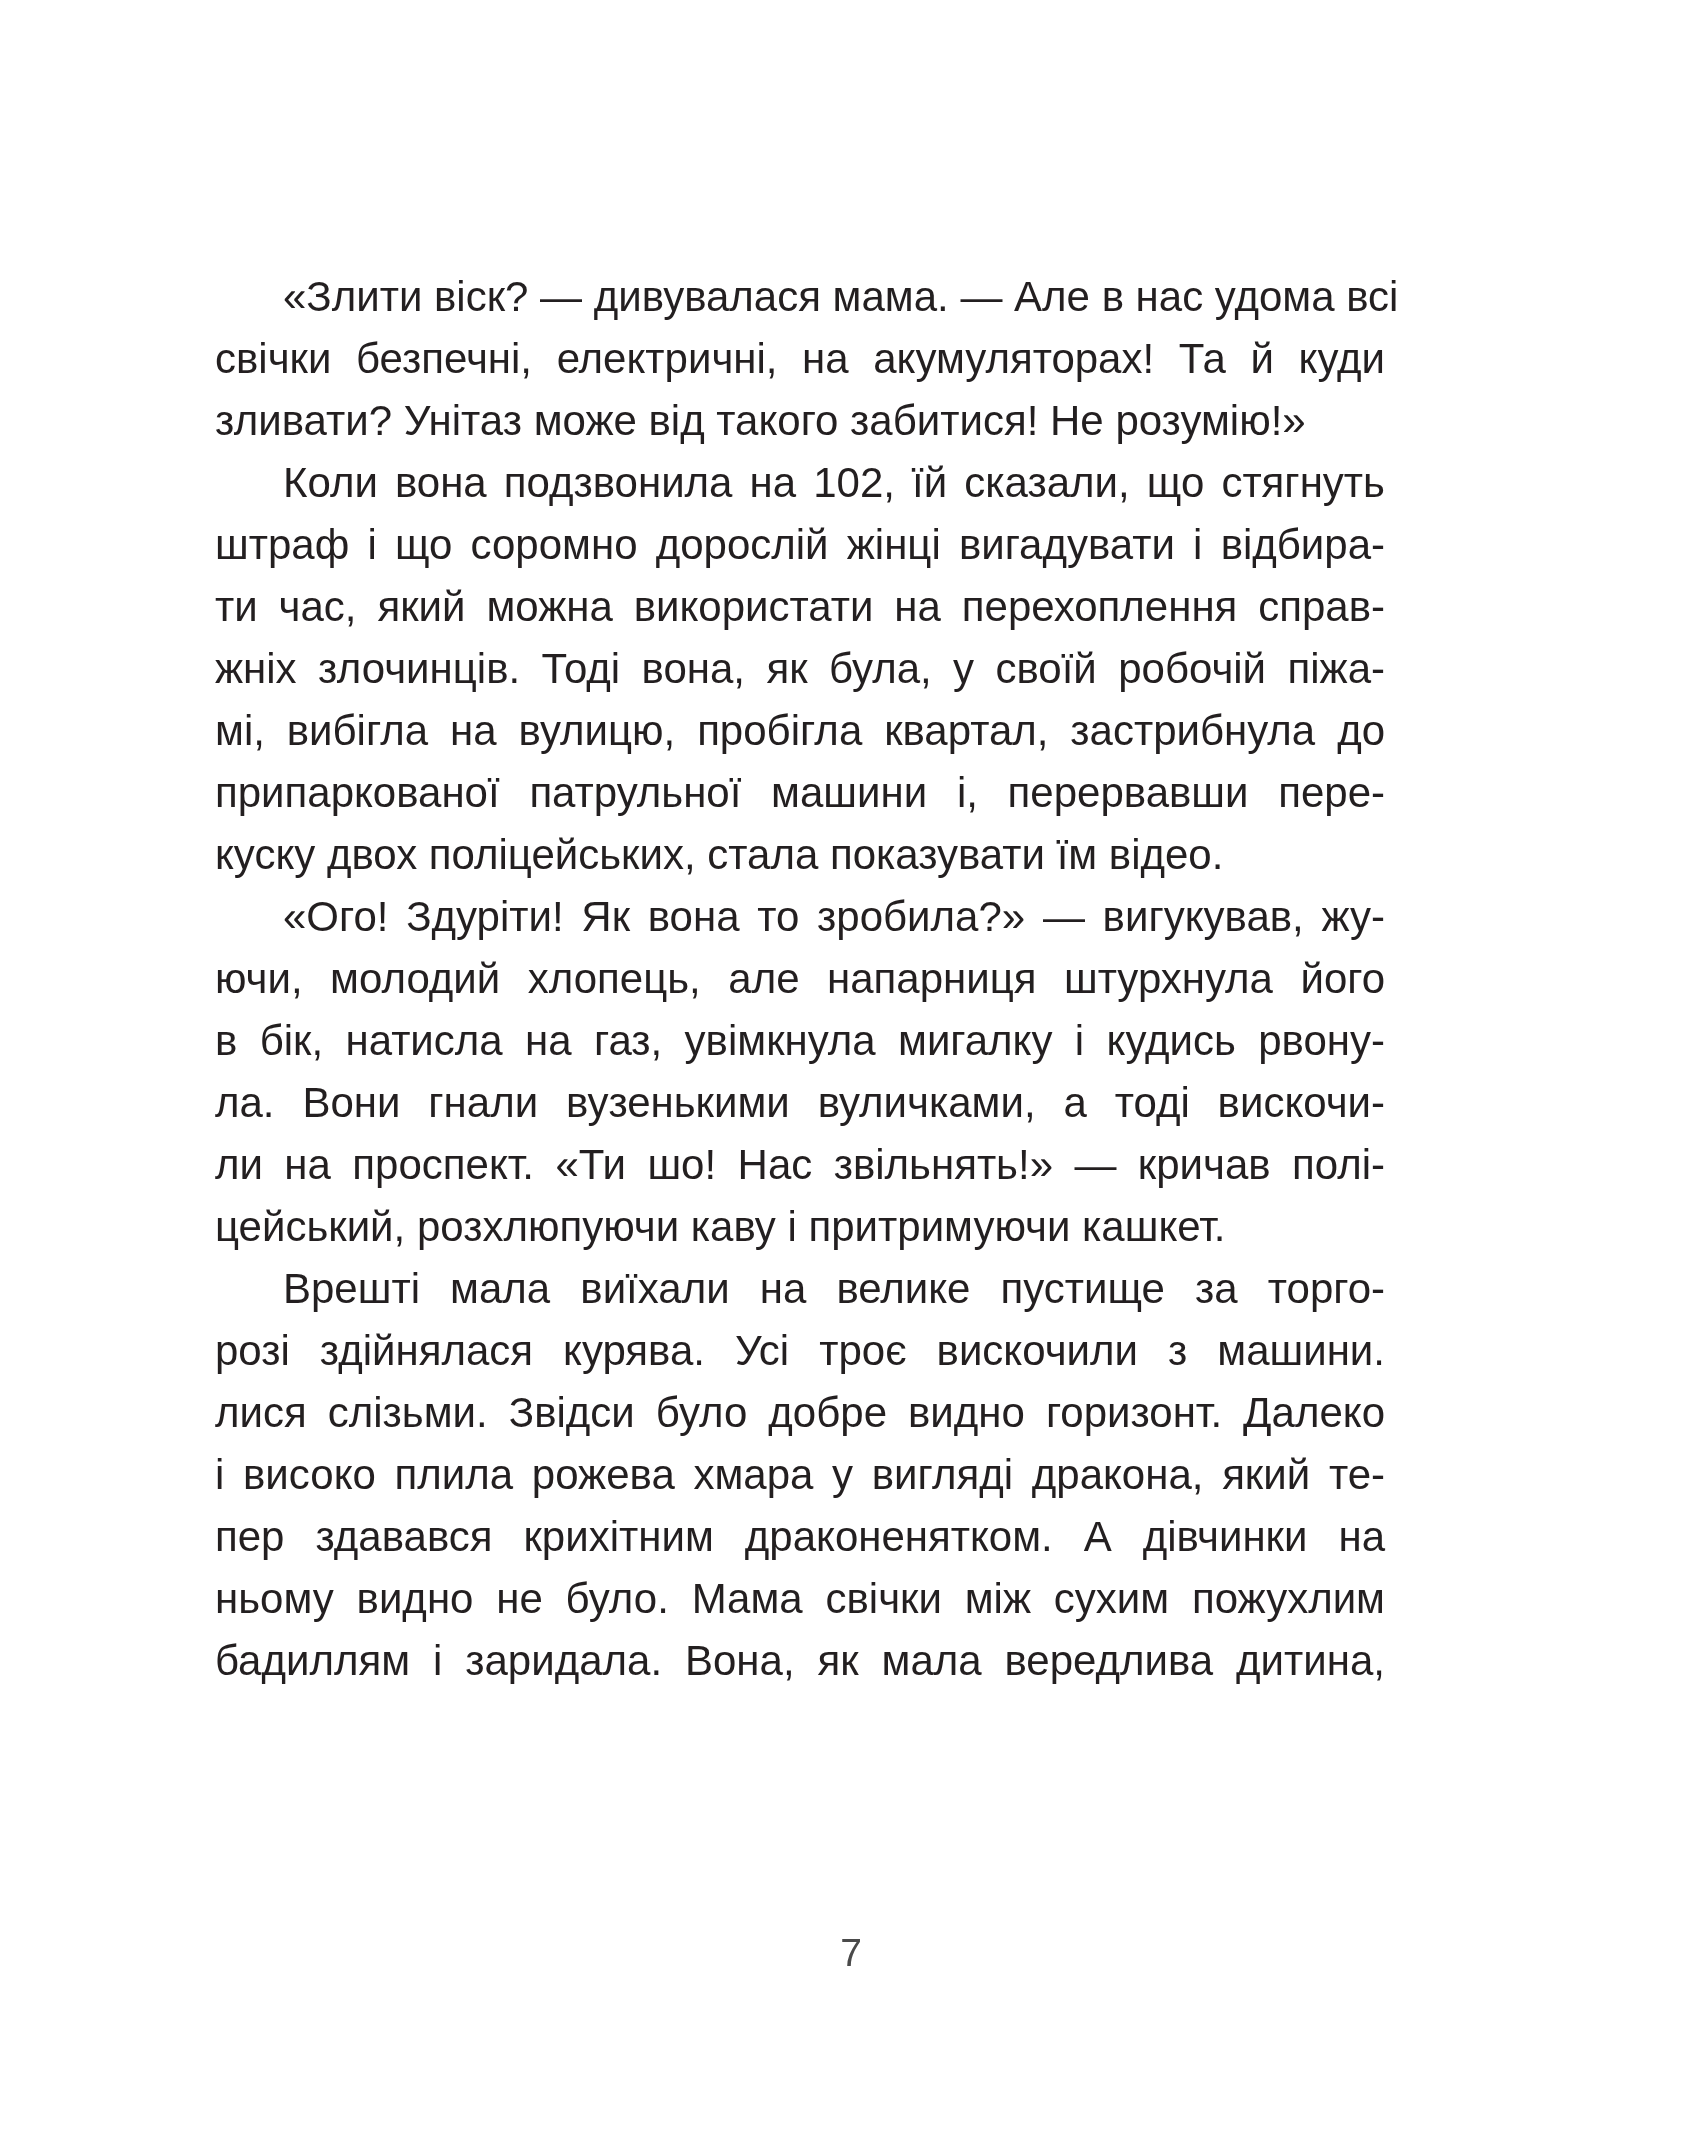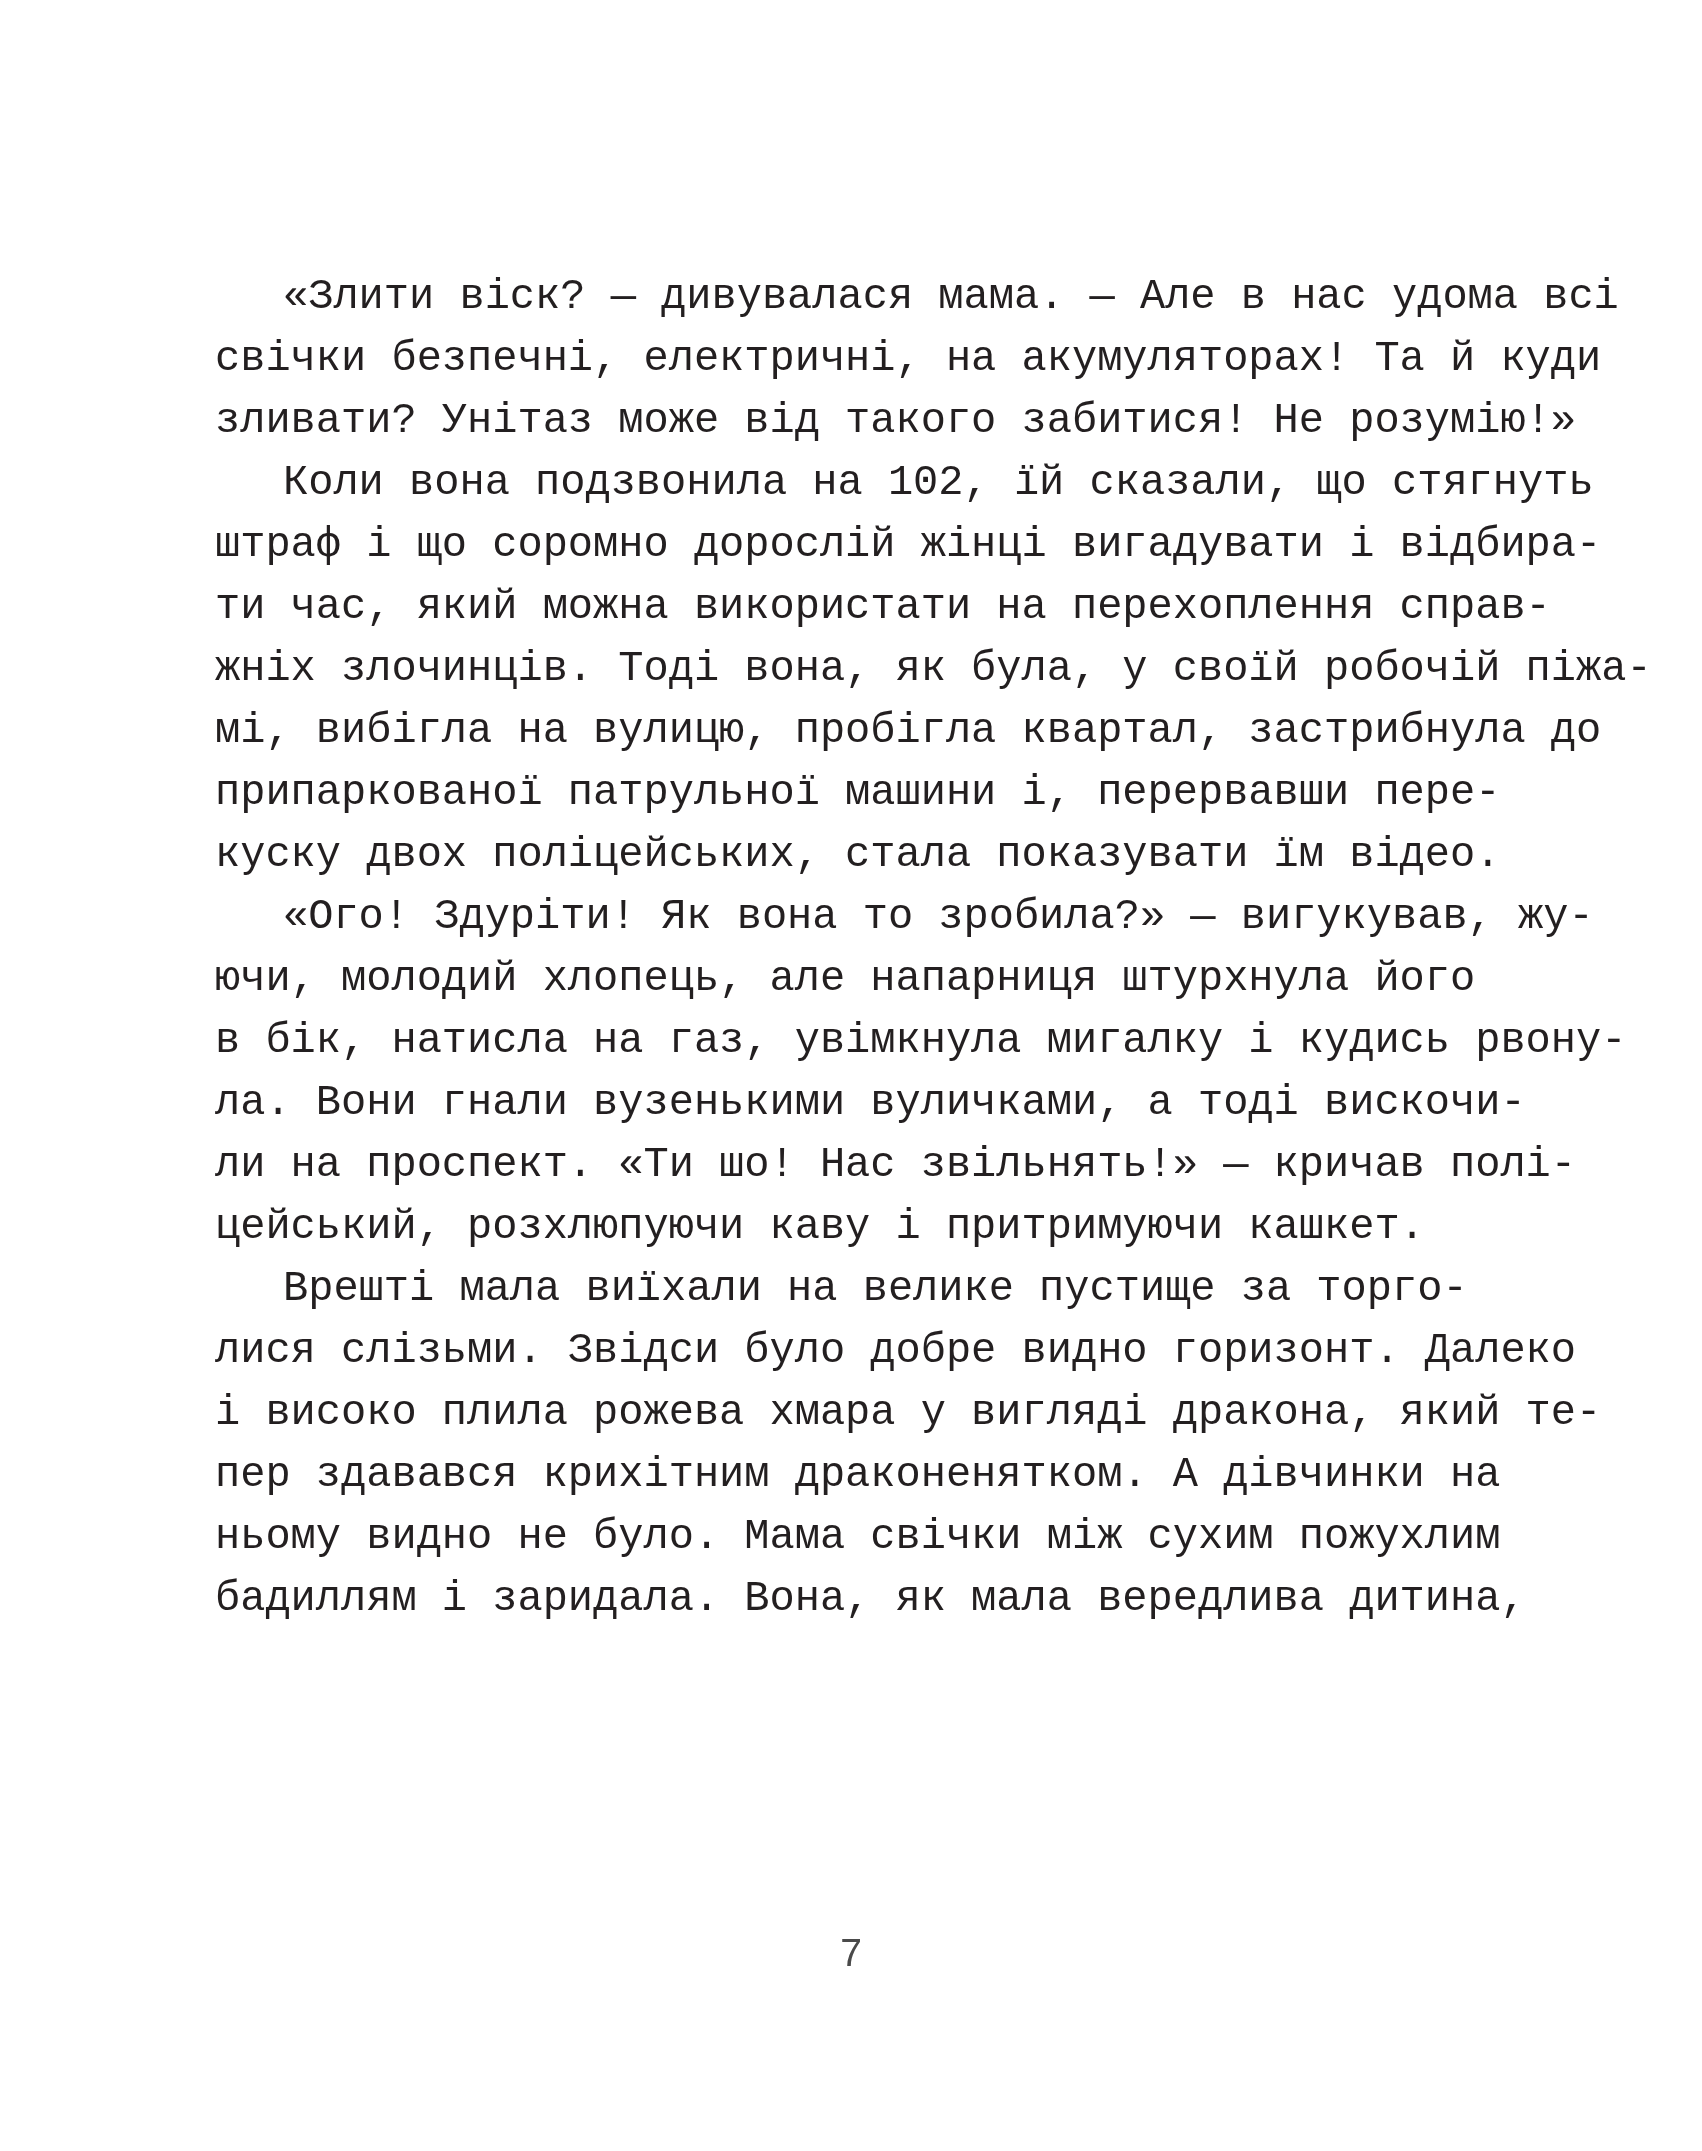--- a/index.html
+++ b/index.html
@@ -24,21 +24,21 @@
     .text-block {
       position: absolute;
       left: 215px;
       top: 266px;
       width: 1170px;
     }
     .line {
       display: block;
       height: 62px;
       line-height: 62px;
-      font-family: Liberation Mono, monospace;
+      font-family: Liberation Sans, sans-serif;
       font-size: 42px;
       color: #231f20;
       white-space: nowrap;
       text-align: justify;
       text-align-last: justify;
       overflow: visible;
     }
     .line.indent {
       padding-left: 68px;
     }
@@ -76,20 +76,21 @@
     <span class="line last">куску двох поліцейських, стала показувати їм відео.</span>
 
     <span class="line indent">«Ого! Здуріти! Як вона то зробила?» — вигукував, жу-</span>
     <span class="line">ючи, молодий хлопець, але напарниця штурхнула його</span>
     <span class="line">в бік, натисла на газ, увімкнула мигалку і кудись рвону-</span>
     <span class="line">ла. Вони гнали вузенькими вуличками, а тоді вискочи-</span>
     <span class="line">ли на проспект. «Ти шо! Нас звільнять!» — кричав полі-</span>
     <span class="line last">цейський, розхлюпуючи каву і притримуючи кашкет.</span>
 
     <span class="line indent">Врешті мала виїхали на велике пустище за торго-</span>
+    <span class="line">розі здійнялася курява. Усі троє вискочили з машини.</span>
     <span class="line">лися слізьми. Звідси було добре видно горизонт. Далеко</span>
     <span class="line">і високо плила рожева хмара у вигляді дракона, який те-</span>
     <span class="line">пер здавався крихітним драконенятком. А дівчинки на</span>
     <span class="line">ньому видно не було. Мама свічки між сухим пожухлим</span>
     <span class="line">бадиллям і заридала. Вона, як мала вередлива дитина,</span>
 
   </div>
 
   <div class="page-number">7</div>
 </div>

